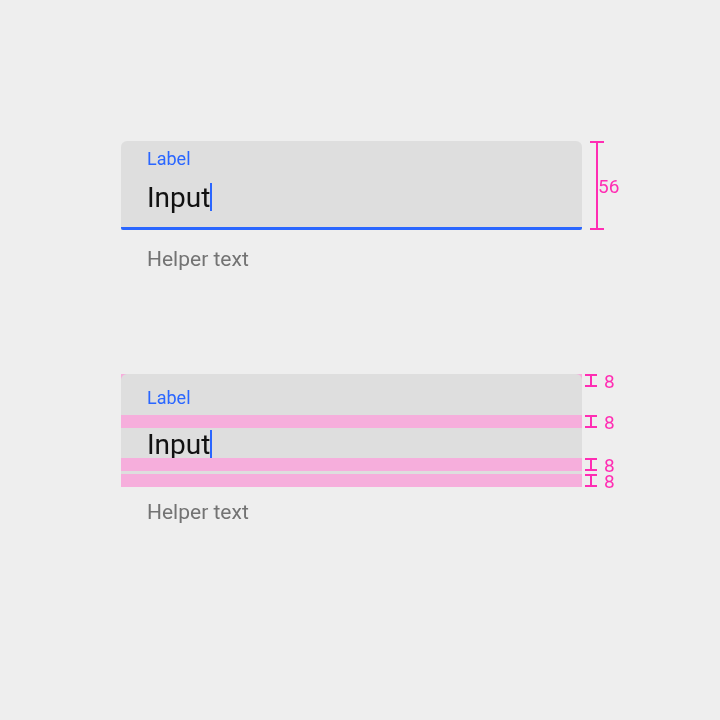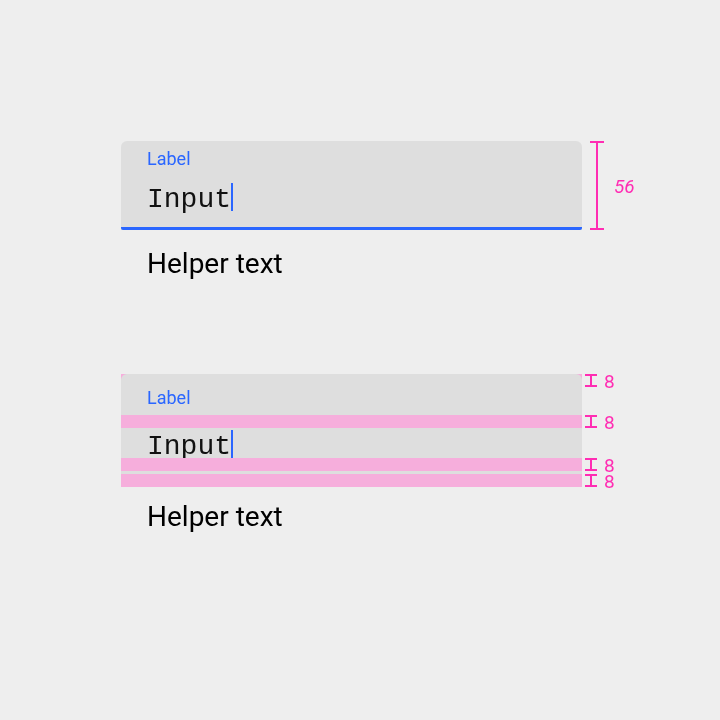--- a/index.html
+++ b/index.html
@@ -26,55 +26,54 @@
   .input-row{
     position:relative;
     padding:14px 26px 0 26px;
     height:39px;
   }
   .input-text{
     font-size:28px;
     color:#111;
     line-height:28px;
     display:inline-block;
-    font-family:Liberation Mono, monospace;
   }
   .caret{
     display:inline-block;
     width:2px;height:28px;
     background:#2a66ff;
     vertical-align:-4px;
     margin-left:0;
   }
   .underline{
     position:absolute;left:0;right:0;bottom:0;
     height:3px;
     background:#2a66ff;
     border-radius:0 0 2px 2px;
   }
   .helper{
     position:absolute;left:147px;
-    font-size:28px;
-    color:#000000;
+    font-size:21px;
+    color:#737373;
   }
 
   
   .dim-v{
     position:absolute;
     color:#ff2db3;
     font-size:19px;
   }
   .dim-v .bar{
     position:absolute;left:0;top:0;bottom:0;width:2px;background:#ff2db3;
   }
   .dim-v .cap{
     position:absolute;left:-6px;width:14px;height:2px;background:#ff2db3;
   }
   .dim-v .lbl{
-    position:absolute;left:18px;top:50%;transform:translateY(-50%);font-style:italic;
+    position:absolute;left:2px;top:50%;transform:translateY(-50%);
   }
 
   
   .band{
     position:absolute;left:121px;width:461px;
     background:#f6aedc;
   }
   .small-dim{
     position:absolute;color:#ff2db3;font-size:19px;left:590px;
     height:13px;

